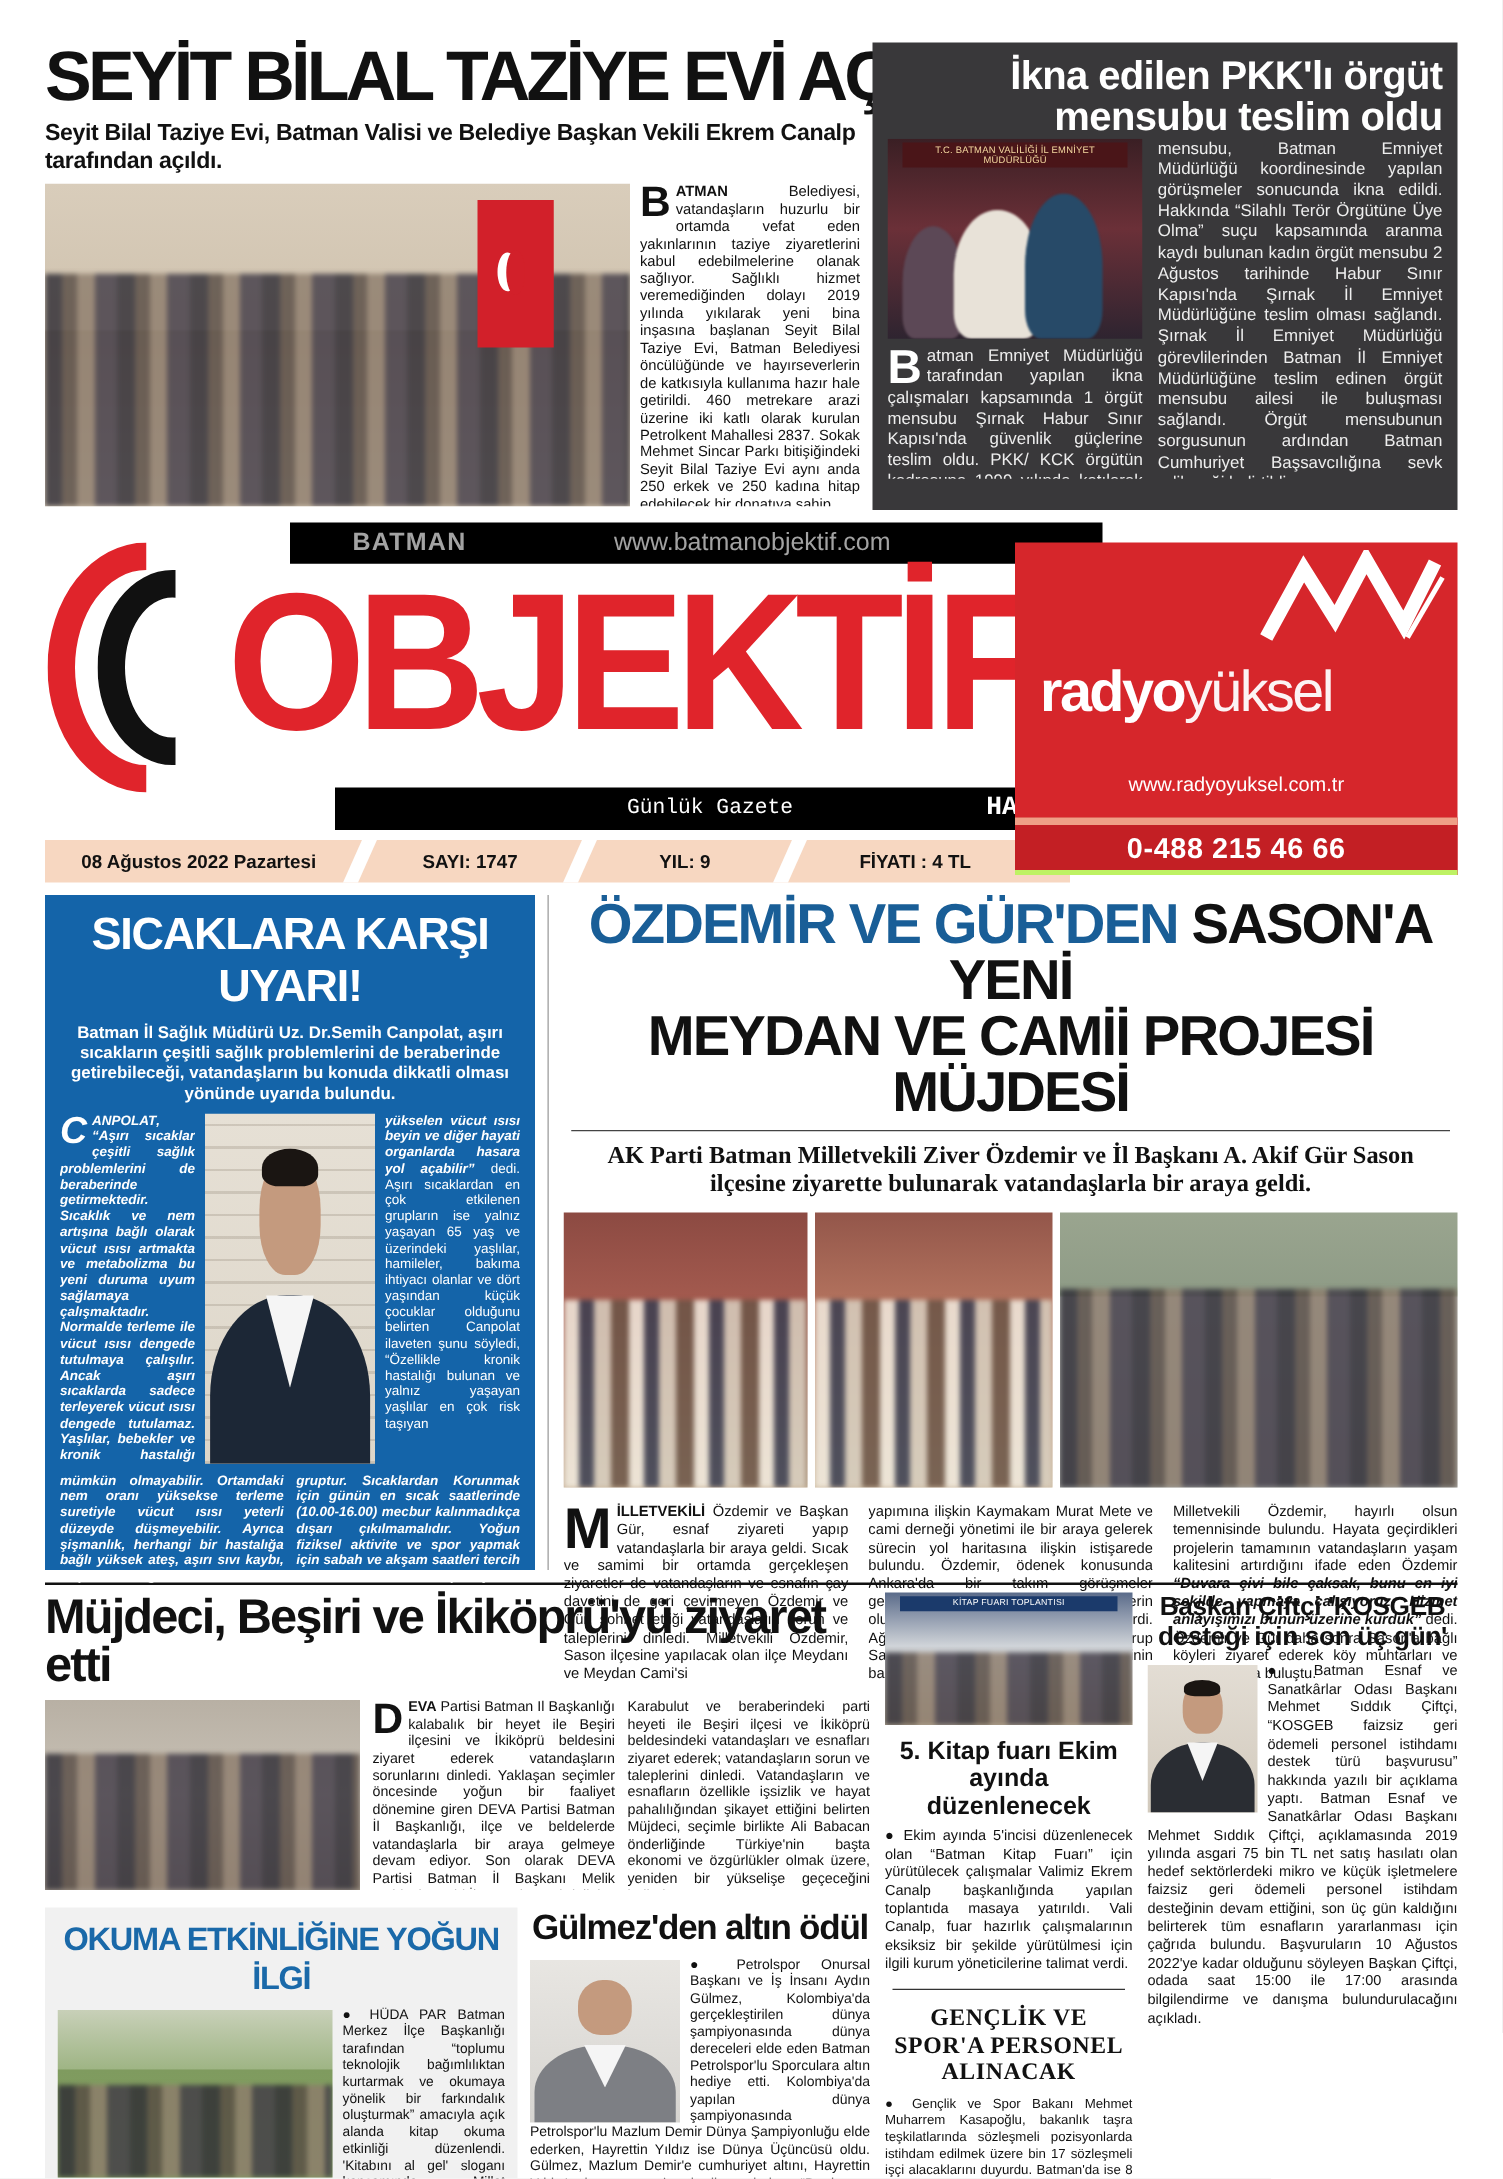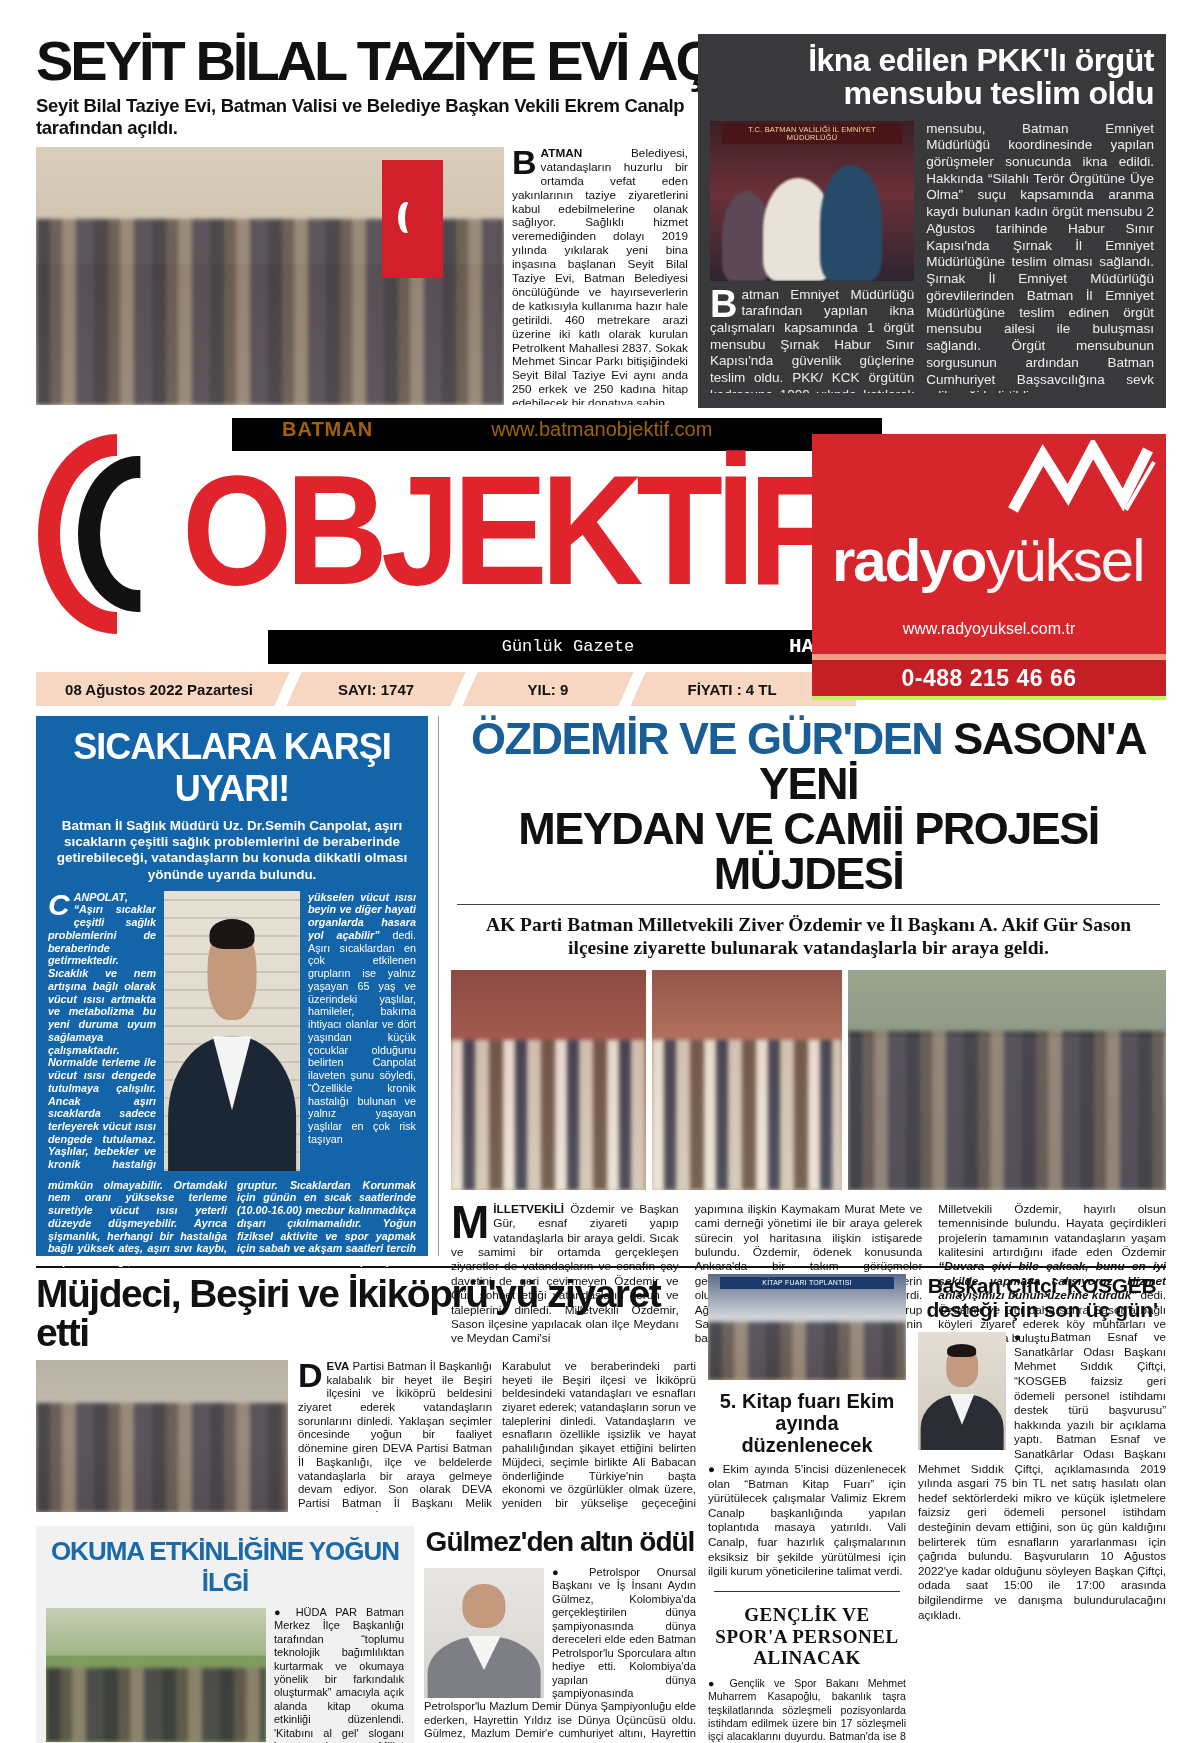--- a/index.html
+++ b/index.html
@@ -58,44 +58,44 @@
   .lead { width:652px; }
   .lead-headline { font-size:56px; font-weight:bold; letter-spacing:-3px; line-height:.98; white-space:nowrap; }
   .lead-subhead { font-size:18.5px; font-weight:bold; margin-top:6px; letter-spacing:-.3px; }
   .lead-body { display:flex; gap:8px; margin-top:8px; height:258px; }
   .ph-lead { width:468px; height:100%; }
   .lead-text { flex:1; font-size:11.8px; line-height:1.18; text-align:justify; }
   .dropcap { float:left; font-weight:bold; font-size:34px; line-height:.8; margin:2px 4px 0 0; }
 
   .pkk { flex:1; background:#39383a; color:#eee; padding:10px 12px; }
   .pkk-headline { color:#fff; font-size:32px; font-weight:bold; text-align:right; line-height:1.04; letter-spacing:-.5px; }
-  .pkk-body { display:flex; gap:12px; margin-top:10px; font-size:13.5px; line-height:1.24; text-align:justify; height:272px; }
+  .pkk-body { display:flex; gap:12px; font-size:13.5px; line-height:1.24; text-align:justify; height:272px; }
   .pkk-col1 { width:46%; }
   .ph-pkk { height:160px; margin-bottom:6px; }
   .pkk-col2 { flex:1; }
   .dc-light { color:#fff; font-size:38px; }
 
   
   .masthead { position:relative; height:300px; }
-  .mh-bar-top { position:absolute; left:196px; top:10px; width:650px; height:33px; background:#000; color:#a16207; display:flex; }
+  .mh-bar-top { position:absolute; left:196px; top:10px; width:650px; height:33px; background:#000; color:#a3a3a3; display:flex; align-items:center; }
   .mh-city { font-weight:bold; font-size:20px; margin-left:50px; letter-spacing:1px; }
   .mh-site { margin-left:118px; font-size:20px; }
   .logo-cres1 { position:absolute; left:2px; top:26px; width:158px; height:200px; border:22px solid #e0242b; border-radius:50%; clip-path:polygon(0 0,50% 0,50% 100%,0 100%); }
   .logo-cres2 { position:absolute; left:42px; top:48px; width:120px; height:156px; border:22px solid #111; border-radius:50%; clip-path:polygon(0 0,52% 0,52% 100%,0 100%); }
   .logo-text { position:absolute; left:146px; top:44px; font-size:142px; font-weight:bold; color:#e0242b; letter-spacing:-7px; line-height:1; transform:scaleY(1.1); transform-origin:top left; }
   .mh-bar-bottom { position:absolute; left:232px; top:222px; width:600px; height:34px; background:#000; color:#ffffff;font-family:Liberation Mono, monospace; }
   .mh-tagline { position:absolute; left:0; right:0; top:7px; text-align:center; font-size:17px; }
   .mh-section { position:absolute; right:16px; top:5px; font-size:21px; font-weight:bold; }
   .dateline { position:absolute; left:0; top:264px; width:820px; height:34px; background:#f7d7c1; display:flex; align-items:center; font-weight:bold; font-size:15px; }
   .dl-item { text-align:center; }
   .dl-date { width:30%; } .dl-issue { width:20%; } .dl-year { width:19%; } .dl-price { width:23%; }
   .slash { width:12px; height:100%; background:#fff; transform:skewX(-24deg); flex:none; }
   .radio { position:absolute; right:0; top:26px; width:354px; height:266px; background:#d6262b; }
   .radio svg { position:absolute; right:8px; top:6px; }
-  .radio-name { position:absolute; left:20px; top:92px; font-size:60px; color:#fff; letter-spacing:-2px; }
+  .radio-name { position:absolute; left:20px; top:92px; font-size:46px; color:#fff; letter-spacing:-2px; }
   .radio-name b { font-weight:bold; } .radio-name span { font-weight:normal; opacity:.95; }
   .radio-site { position:absolute; bottom:62px; left:0; right:0; text-align:center; color:#fff; font-size:16px; }
   .radio-phone { position:absolute; bottom:0; left:0; right:0; height:46px; background:#c31f24; border-top:6px solid #ef9f86; border-bottom:4px solid #bef264; color:#fff; font-weight:bold; font-size:23px; display:flex; align-items:center; justify-content:center; letter-spacing:.5px; }
 
   
   .mid-row { margin-top:8px; display:flex; height:540px; }
   .heat { width:392px; background:#1464a9; color:#fff; padding:10px 12px; }
   .heat-title { font-size:36px; font-weight:bold; text-align:center; letter-spacing:-1px; }
   .heat-subhead { font-size:13.5px; font-weight:bold; text-align:center; margin:8px 2px 8px; line-height:1.2; }
   .heat-row1 { display:flex; gap:8px; height:280px; }

